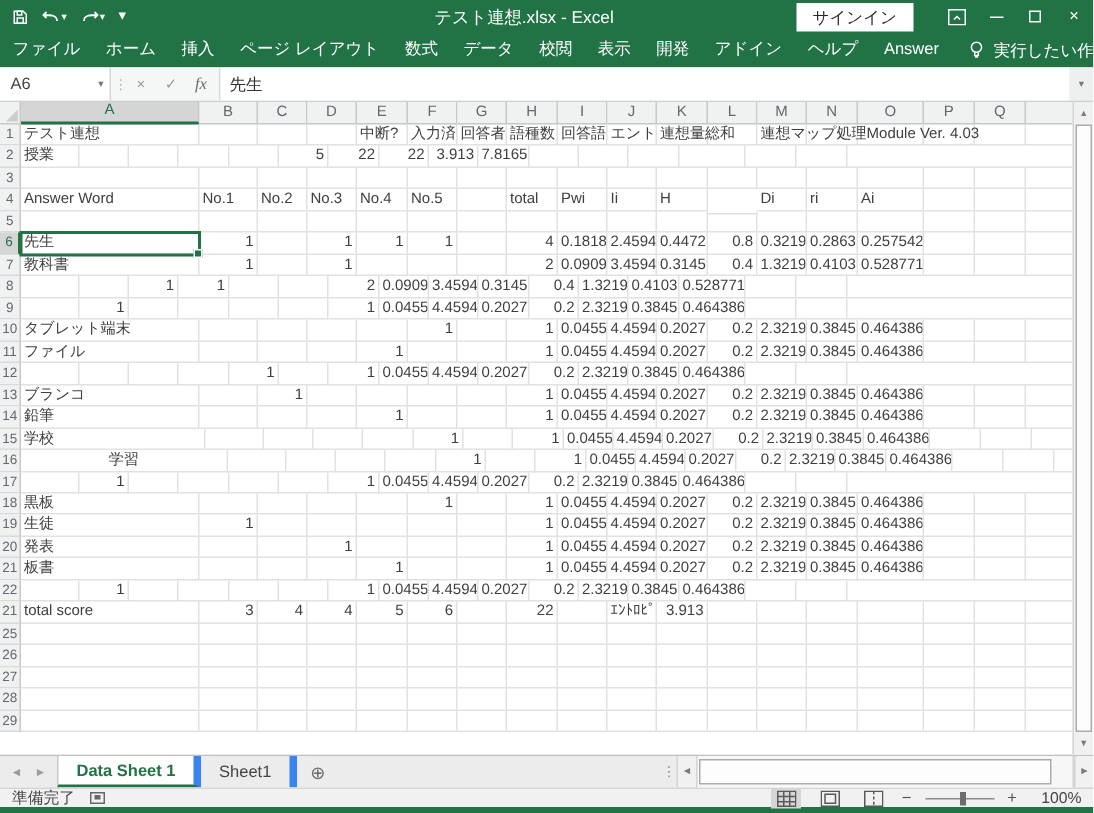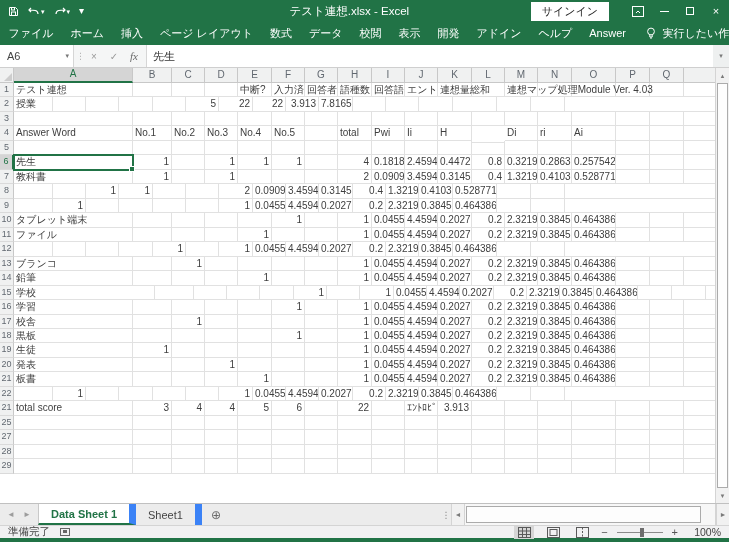--- a/index.html
+++ b/index.html
@@ -56,21 +56,21 @@
   .cellfill { flex:1; border-bottom:1px solid #e1e1e1; }
 
   
   .vscroll { position:absolute; top:0; right:0; bottom:0; width:14px; background:#f1f1f1; border-left:1px solid #d4d4d4; display:flex; flex-direction:column; }
   .vs-btn { height:15px; flex:none; display:flex; align-items:center; justify-content:center; font-size:6px; color:#7a7a7a; background:#f1f1f1; }
   .vs-thumb { flex:1; margin:0 1px; background:#fdfdfd; border:1px solid #ababab; }
 
   
   .sheettabs { height:22px; background:#ececec; border-top:1px solid #c0c0c0; display:flex; align-items:stretch; flex:none; font-size:11px; color:#444; }
   .st-nav { width:38px; display:flex; align-items:center; justify-content:center; gap:8px; color:#9d9d9d; font-size:8px; }
-  .st-tab { padding:0 12px; display:flex; align-items:center; border-right:7px solid #3b82f6; white-space:nowrap; }
+  .st-tab { padding:0 12px; display:flex; align-items:center; border-right:5px solid #3b82f6; white-space:nowrap; }
   .st-tab.active { background:#fff; color:#217346; font-weight:bold; border-left:1px solid #c9c9c9; border-bottom:2px solid #217346; }
   .st-add { width:28px; display:flex; align-items:center; justify-content:center; color:#6a6a6a; font-size:12px; }
   .st-space { flex:1; }
   .st-split { width:10px; display:flex; align-items:center; justify-content:center; color:#8b8b8b; font-size:9px; }
   .hs-btn { width:13px; display:flex; align-items:center; justify-content:center; color:#7a7a7a; font-size:7px; background:#f1f1f1; border-left:1px solid #d4d4d4; }
   .hs-track { width:252px; background:#f7f7f7; border-left:1px solid #d4d4d4; border-right:1px solid #d4d4d4; position:relative; }
   .hs-thumb { position:absolute; left:1px; top:2px; bottom:2px; width:94%; background:#fdfdfd; border:1px solid #ababab; }
 
   
   .statusbar { height:17px; background:#f1f1f2; border-top:1px solid #d4d4d4; border-bottom:4px solid #217346; display:flex; align-items:center; font-size:10.5px; color:#444; flex:none; padding:0 8px 0 8px; }
@@ -481,63 +481,62 @@
           <div class="cell num" style="width: 33px;">0.2</div>
           <div class="cell num" style="width: 33px;">2.3219</div>
           <div class="cell num" style="width: 34px;">0.3845</div>
           <div class="cell num" style="width: 44px;">0.464386</div>
           <div class="cell" style="width: 34px;"></div>
           <div class="cell" style="width: 34px;"></div>
           <div class="cellfill"></div>
         </div>
         <div class="grow">
           <div class="rowhdr">15</div>
-          <div class="cell spill" style="width: 141px;">学校</div>
+          <div class="cell spill" style="width: 123px;">学校</div>
           <div class="cell" style="width: 39px;"></div>
           <div class="cell" style="width: 33px;"></div>
           <div class="cell" style="width: 33px;"></div>
           <div class="cell" style="width: 34px;"></div>
           <div class="cell num" style="width: 33px;">1</div>
           <div class="cell" style="width: 33px;"></div>
           <div class="cell num" style="width: 34px;">1</div>
           <div class="cell num" style="width: 33px;">0.0455</div>
           <div class="cell num" style="width: 33px;">4.4594</div>
           <div class="cell num" style="width: 34px;">0.2027</div>
           <div class="cell num" style="width: 33px;">0.2</div>
           <div class="cell num" style="width: 33px;">2.3219</div>
           <div class="cell num" style="width: 34px;">0.3845</div>
           <div class="cell num" style="width: 44px;">0.464386</div>
           <div class="cell" style="width: 34px;"></div>
           <div class="cell" style="width: 34px;"></div>
           <div class="cellfill"></div>
         </div>
         <div class="grow">
           <div class="rowhdr">16</div>
-          <div class="cell spill" style="width: 119px;">学習</div>
+          <div class="cell spill" style="width: 138px; text-align: center;">学習</div>
           <div class="cell" style="width: 39px;"></div>
           <div class="cell" style="width: 33px;"></div>
           <div class="cell" style="width: 33px;"></div>
           <div class="cell" style="width: 34px;"></div>
           <div class="cell num" style="width: 33px;">1</div>
           <div class="cell" style="width: 33px;"></div>
           <div class="cell num" style="width: 34px;">1</div>
           <div class="cell num" style="width: 33px;">0.0455</div>
           <div class="cell num" style="width: 33px;">4.4594</div>
           <div class="cell num" style="width: 34px;">0.2027</div>
           <div class="cell num" style="width: 33px;">0.2</div>
           <div class="cell num" style="width: 33px;">2.3219</div>
           <div class="cell num" style="width: 34px;">0.3845</div>
           <div class="cell num" style="width: 44px;">0.464386</div>
           <div class="cell" style="width: 34px;"></div>
           <div class="cell" style="width: 34px;"></div>
           <div class="cellfill"></div>
         </div>
         <div class="grow">
           <div class="rowhdr">17</div>
-          <div class="cell spill" style="width: 119px;">校舎</div>
           <div class="cell" style="width: 39px;"></div>
           <div class="cell num" style="width: 33px;">1</div>
           <div class="cell" style="width: 33px;"></div>
           <div class="cell" style="width: 34px;"></div>
           <div class="cell" style="width: 33px;"></div>
           <div class="cell" style="width: 33px;"></div>
           <div class="cell num" style="width: 34px;">1</div>
           <div class="cell num" style="width: 33px;">0.0455</div>
           <div class="cell num" style="width: 33px;">4.4594</div>
           <div class="cell num" style="width: 34px;">0.2027</div>
@@ -669,20 +668,41 @@
           <div class="cell" style="width: 33px;"></div>
           <div class="cell" style="width: 33px;"></div>
           <div class="cell" style="width: 34px;"></div>
           <div class="cell" style="width: 44px;"></div>
           <div class="cell" style="width: 34px;"></div>
           <div class="cell" style="width: 34px;"></div>
           <div class="cellfill"></div>
         </div>
         <div class="grow">
           <div class="rowhdr">25</div>
+          <div class="cell" style="width: 119px;"></div>
+          <div class="cell" style="width: 39px;"></div>
+          <div class="cell" style="width: 33px;"></div>
+          <div class="cell" style="width: 33px;"></div>
+          <div class="cell" style="width: 34px;"></div>
+          <div class="cell" style="width: 33px;"></div>
+          <div class="cell" style="width: 33px;"></div>
+          <div class="cell" style="width: 34px;"></div>
+          <div class="cell" style="width: 33px;"></div>
+          <div class="cell" style="width: 33px;"></div>
+          <div class="cell" style="width: 34px;"></div>
+          <div class="cell" style="width: 33px;"></div>
+          <div class="cell" style="width: 33px;"></div>
+          <div class="cell" style="width: 34px;"></div>
+          <div class="cell" style="width: 44px;"></div>
+          <div class="cell" style="width: 34px;"></div>
+          <div class="cell" style="width: 34px;"></div>
+          <div class="cellfill"></div>
+        </div>
+        <div class="grow">
+          <div class="rowhdr">26</div>
           <div class="cell" style="width: 119px;"></div>
           <div class="cell" style="width: 39px;"></div>
           <div class="cell" style="width: 33px;"></div>
           <div class="cell" style="width: 33px;"></div>
           <div class="cell" style="width: 34px;"></div>
           <div class="cell" style="width: 33px;"></div>
           <div class="cell" style="width: 33px;"></div>
           <div class="cell" style="width: 34px;"></div>
           <div class="cell" style="width: 33px;"></div>
           <div class="cell" style="width: 33px;"></div>

